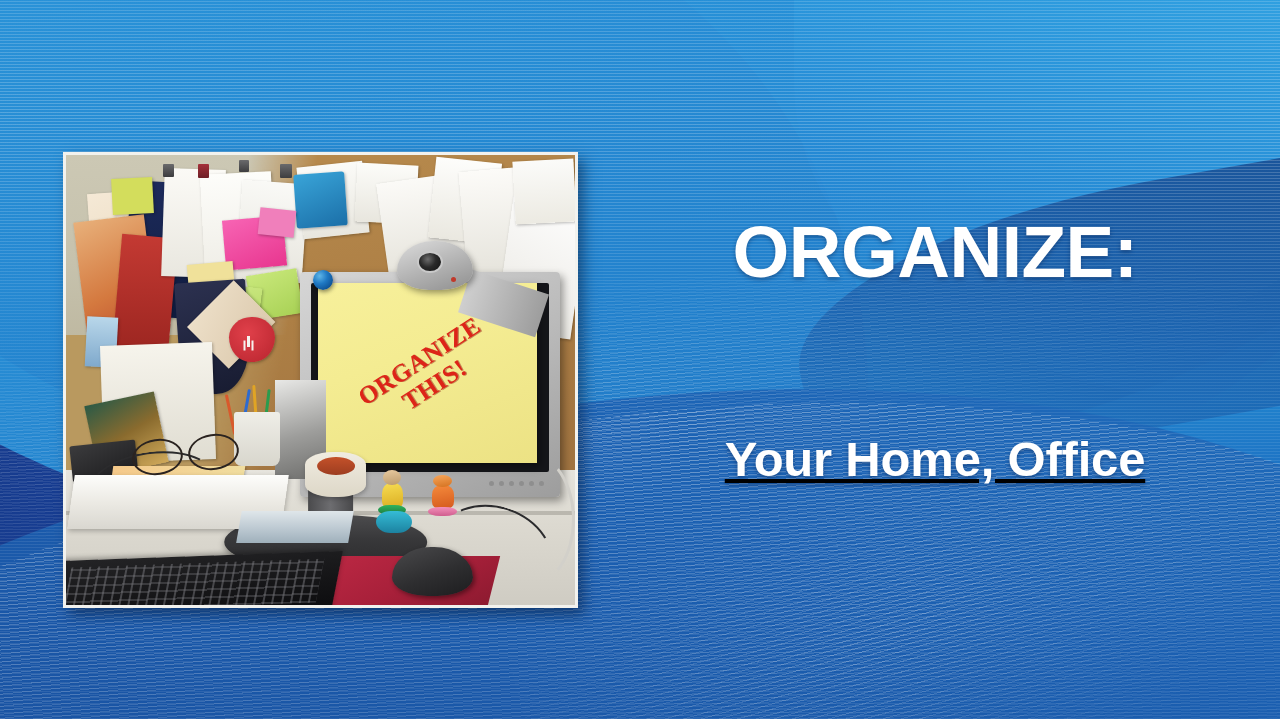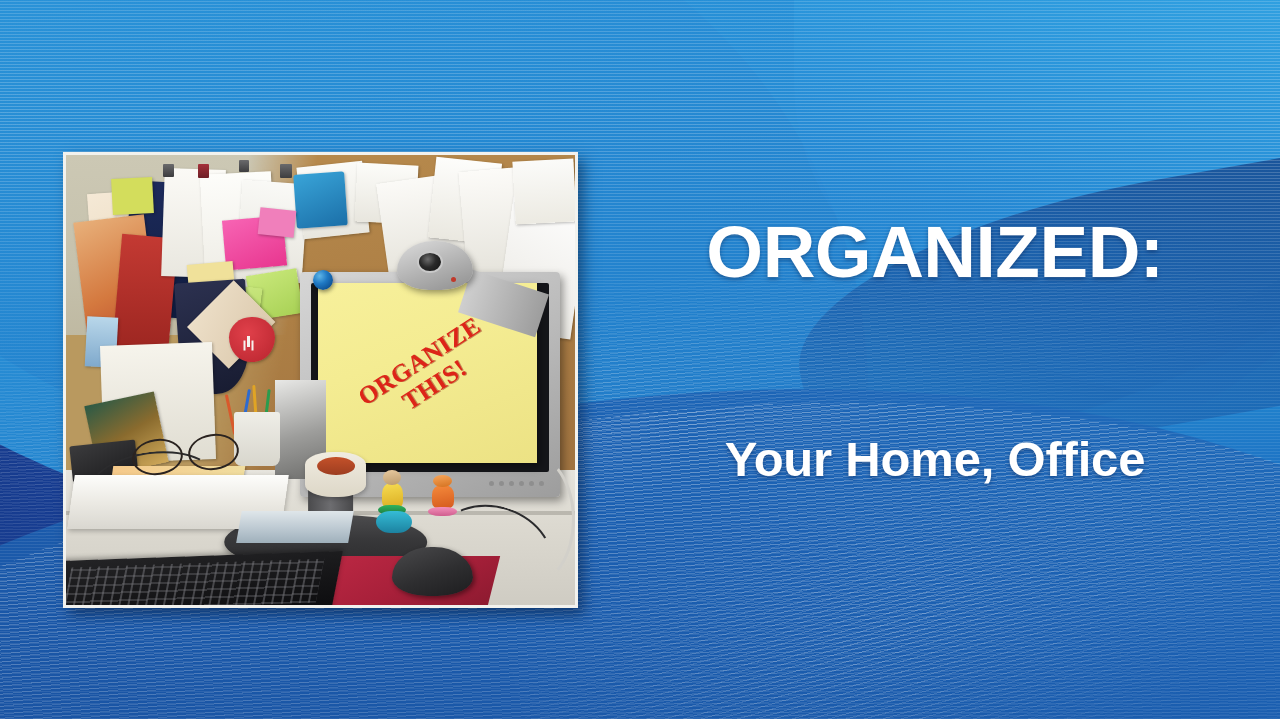--- a/index.html
+++ b/index.html
@@ -152,20 +152,21 @@
     letter-spacing:-.5px;
     text-shadow:0 2px 4px rgba(8,36,84,.45);
     white-space:nowrap;
   }
   .title-line.l2{ font-size:73px; }
   .subtitle-block{
     position:absolute;
     left:612px; top:432px; width:646px;
     text-align:center;
     z-index:40;
+    text-decoration:underline;
   }
   .subtitle-line{
     color:#ffffff;
     font-weight:bold;
     font-size:49px;
     line-height:1.14;
     letter-spacing:-.2px;
     text-shadow:0 2px 4px rgba(8,36,84,.45);
     white-space:nowrap;
   }
@@ -581,20 +582,20 @@
       <div class="mousepad"></div>
       <div class="mouse"></div>
       <div class="keyboard">
         <div class="keys"></div>
       </div>
 
     </div>
   </div>
 
   <div class="title-block">
-    <div class="title-line l2">ORGANIZED:</div>
+    <div class="title-line l2">ORGANIZE:</div>
   </div>
 
   <div class="subtitle-block">
     <div class="subtitle-line">Your Home, Office</div>
   </div>
 
 </div>
 
 </body></html>

